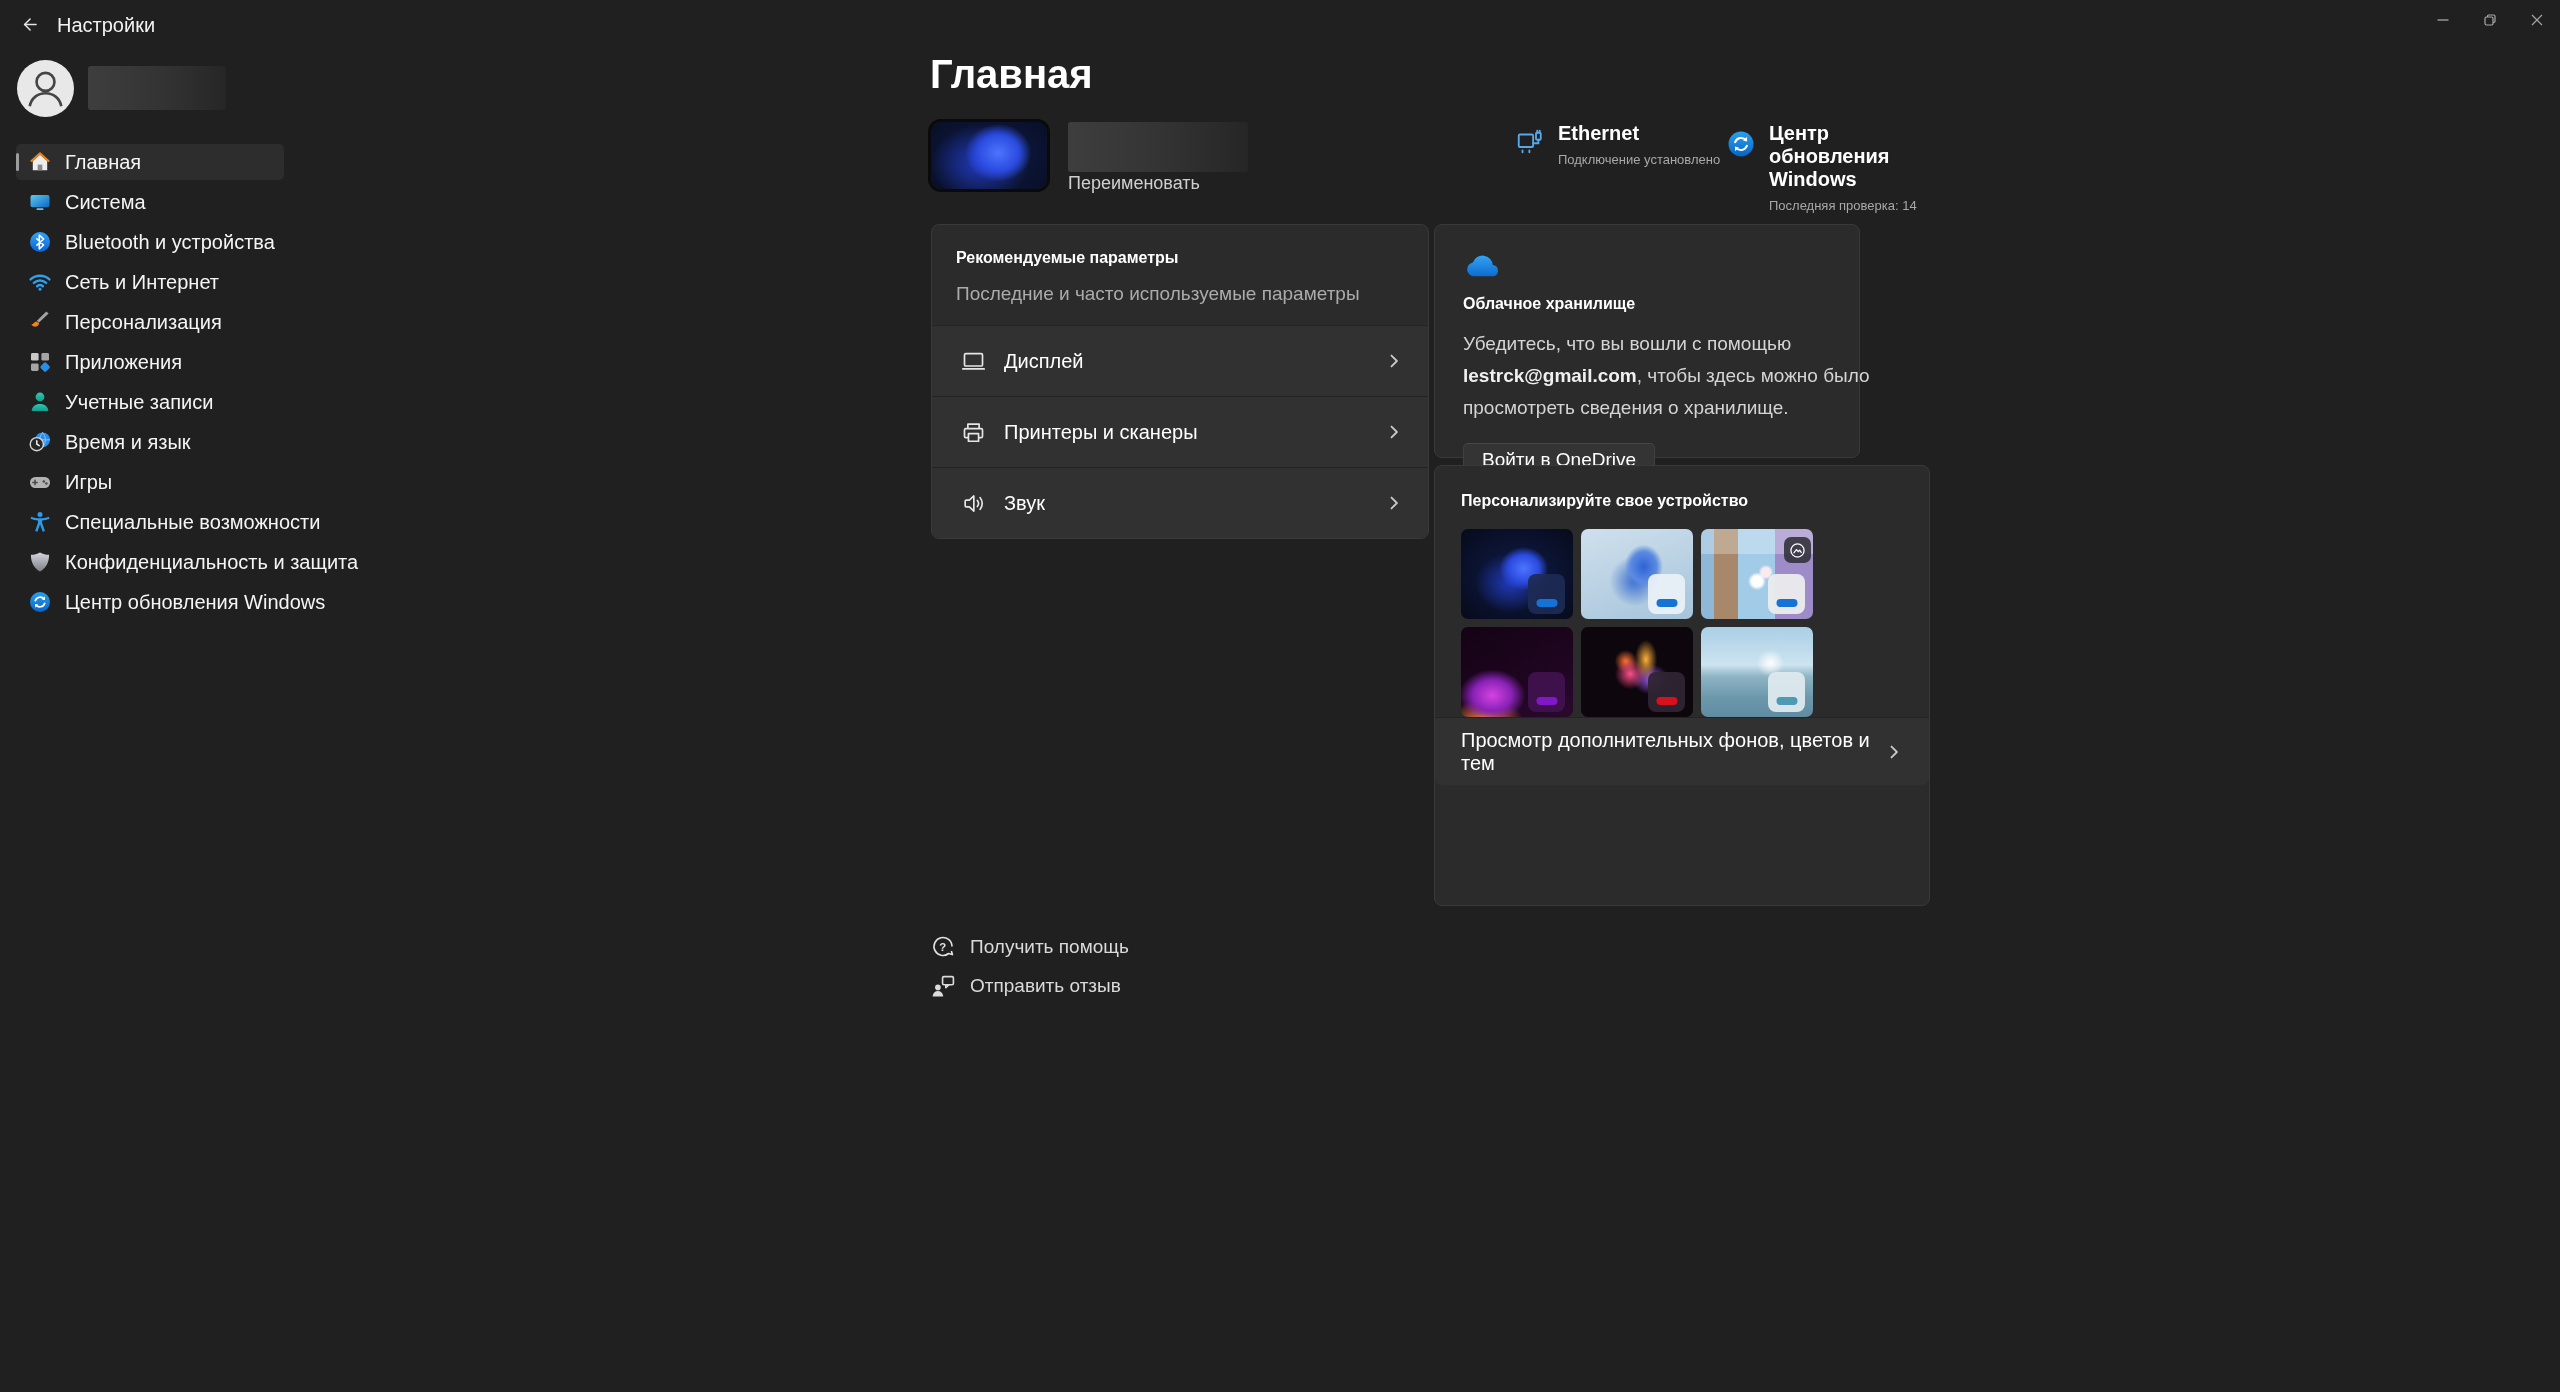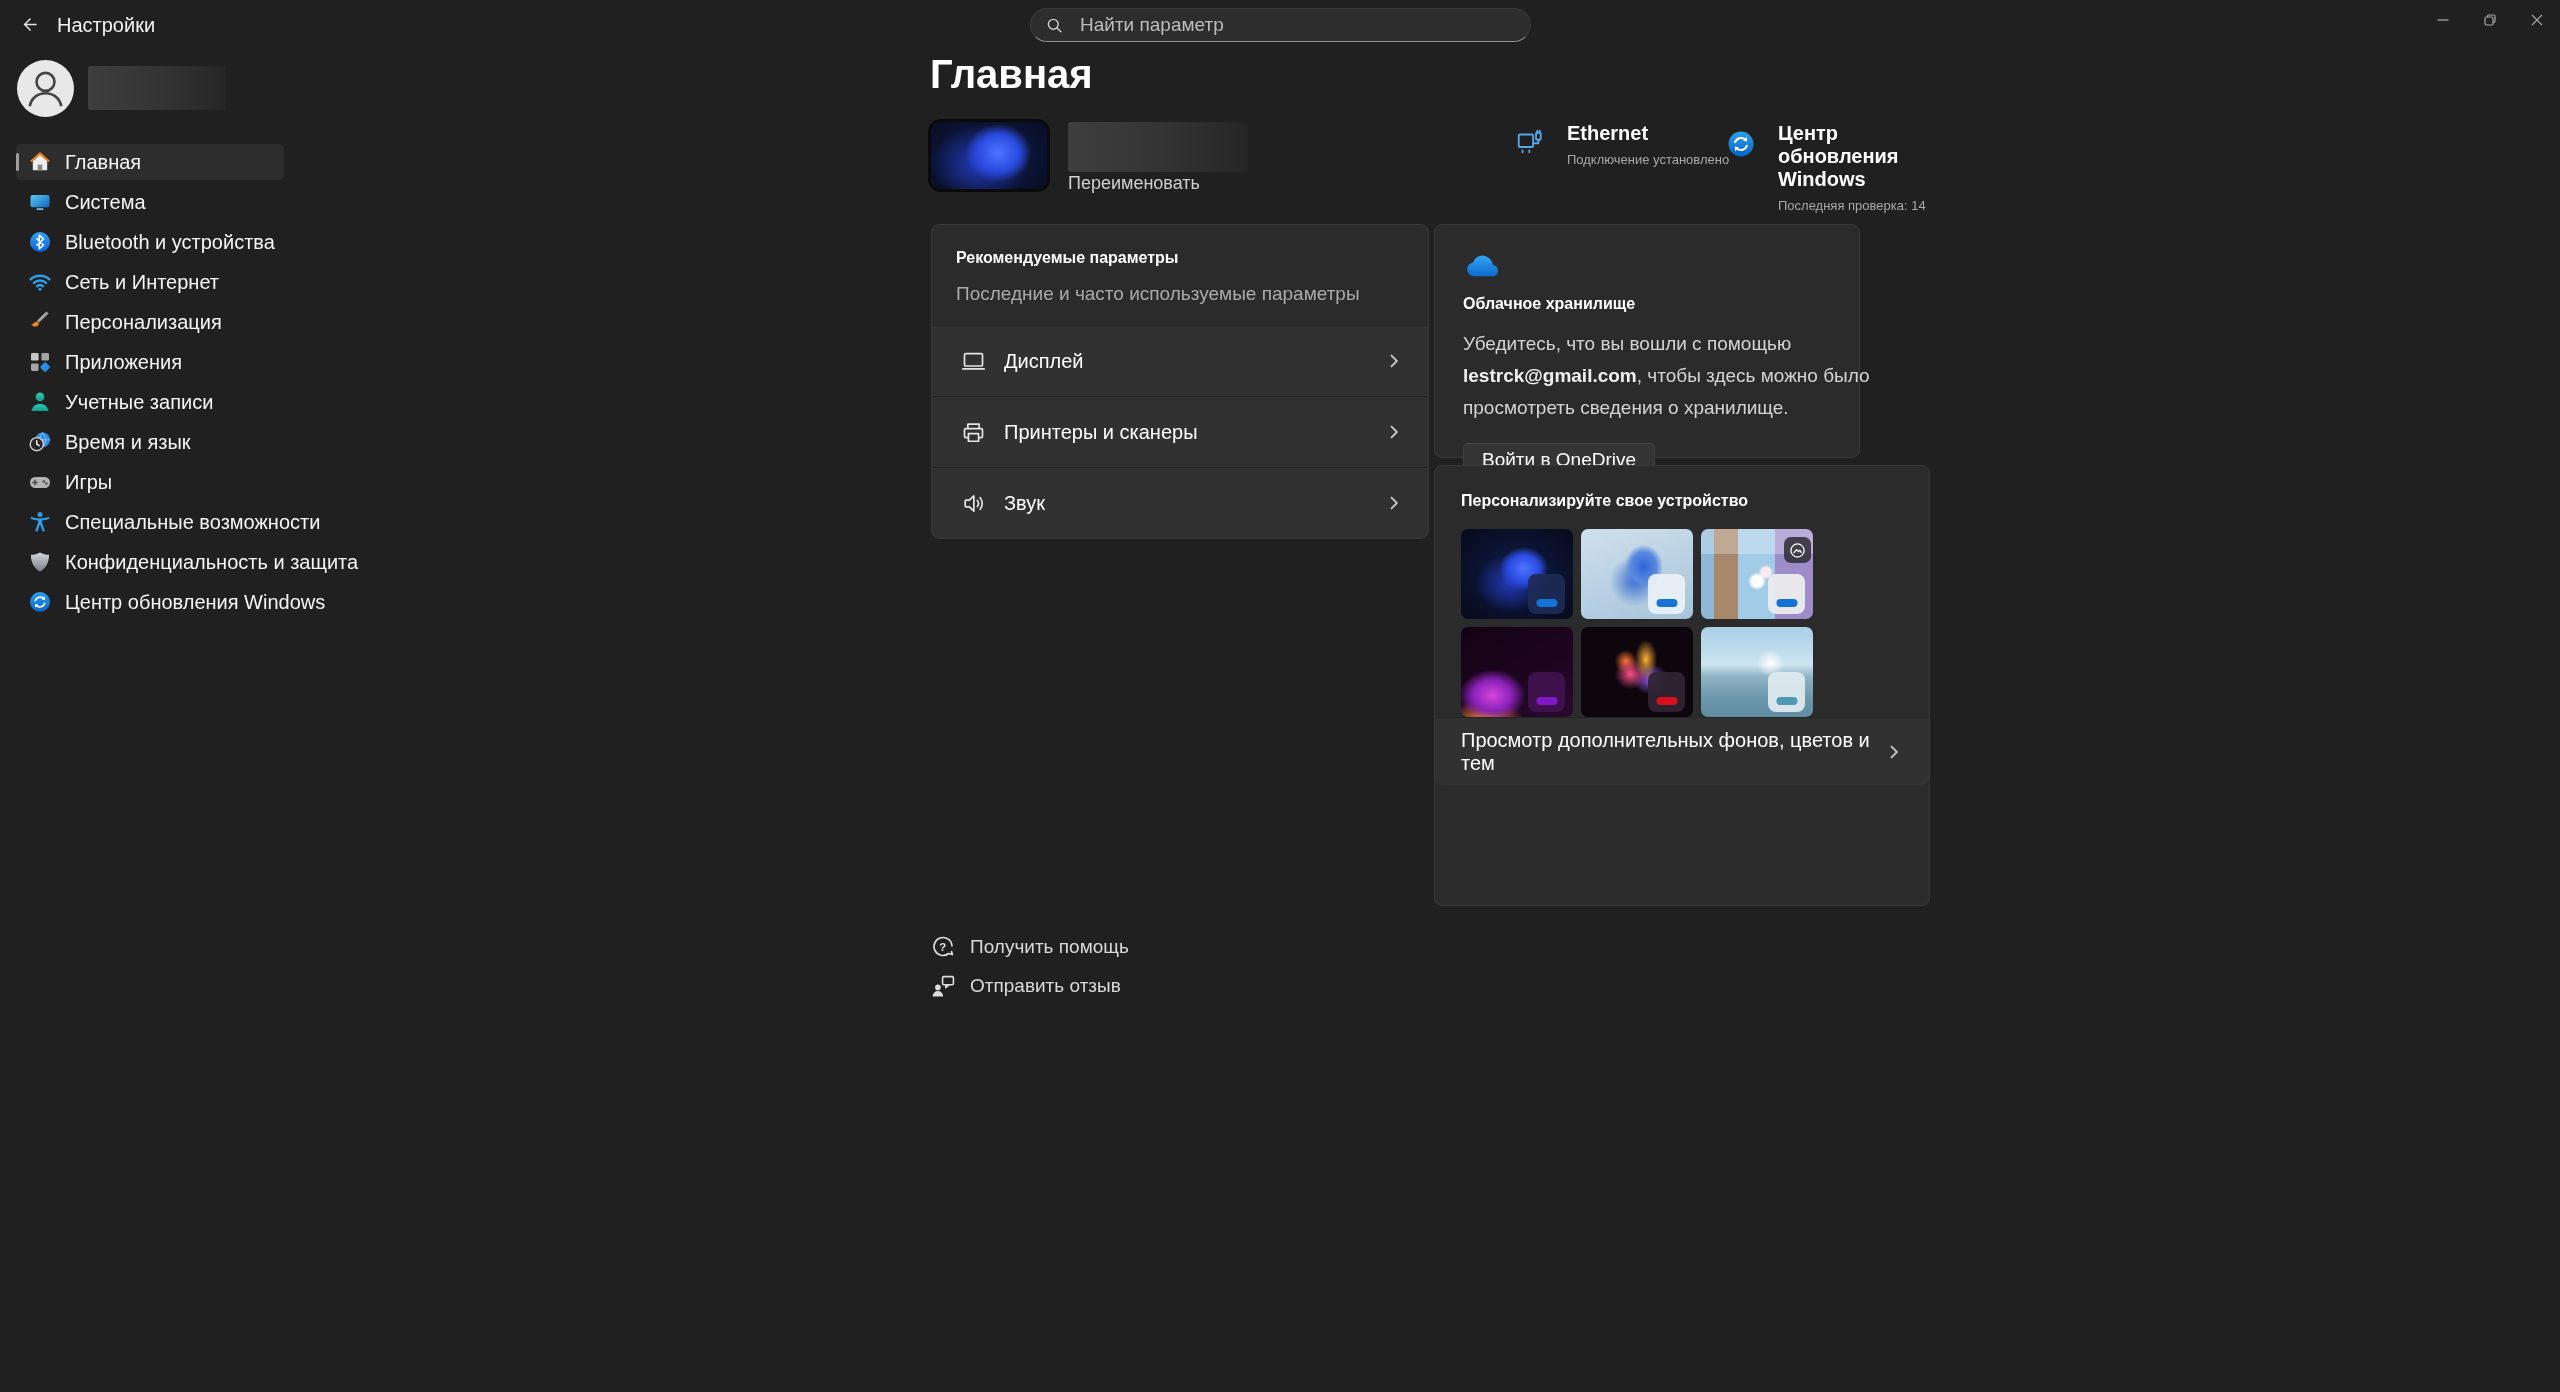--- a/index.html
+++ b/index.html
@@ -34,21 +34,21 @@
   
   .h1{left:930px;top:52px;font-size:40px;font-weight:600;color:#ffffff;}
   .device-thumb{left:931px;top:122px;width:116px;height:67px;border-radius:10px;box-shadow:0 0 0 3px #0a0a0a;
     background:
       radial-gradient(46px 40px at 58% 46%, #4d74ff 0%, #2b4be0 45%, rgba(20,40,140,0) 72%),
       radial-gradient(70px 55px at 42% 62%, #2038b8 0%, rgba(10,20,80,0) 70%),
       radial-gradient(120px 80px at 50% 50%, #101c4a 0%, #070b1c 80%);}
   .device-name-redact{left:1068px;top:122px;width:180px;height:50px;border-radius:3px;
       background:linear-gradient(90deg,#3e3e3e 0%,#343434 50%,#262626 100%);}
   .rename{left:1068px;top:173px;font-size:18px;color:#cfcfcf;cursor:pointer;background:none;border:none;font-family:inherit;padding:0;}
-  .status{display:flex;gap:22px;cursor:pointer;}
+  .status{display:flex;gap:13px;cursor:pointer;}
   .status-net{left:1515px;top:122px;}
   .status-upd{left:1726px;top:122px;width:205px;}
   .st-title{font-size:20px;font-weight:700;color:#ffffff;line-height:23px;}
   .st-sub{font-size:13px;color:#a8a8a8;line-height:21px;margin-top:4px;}
 
   .card{position:absolute;background:#2b2b2b;border:1px solid #393939;border-radius:8px;box-sizing:border-box;}
   
   .card-reco{left:931px;top:224px;width:498px;height:315px;display:flex;flex-direction:column;}
   .reco-head{padding:24px 24px 0 24px;height:76px;}
   .card-title{font-size:16px;font-weight:700;color:#ffffff;}
@@ -115,29 +115,20 @@
   <button class="abs back-btn">
     <span>
       <svg width="19" height="19" viewBox="0 0 24 24" fill="none" stroke="#e4e4e4" stroke-width="1.9" stroke-linecap="round" stroke-linejoin="round">
           <path d="M19 12H5"></path>
           <path d="M11.5 5 4.5 12l7 7"></path>
         </svg>
     </span>
   </button>
   <div class="abs tb-title">Настройки</div>
 
-  <div class="abs search-box">
-    <span>
-      <svg width="19" height="19" viewBox="0 0 24 24" fill="none" stroke="#cfcfcf" stroke-width="1.8" stroke-linecap="round">
-          <circle cx="10.5" cy="10.5" r="6.2"></circle>
-          <path d="M15.2 15.2 20 20"></path>
-        </svg>
-    </span>
-    <input placeholder="Найти параметр" style="">
-  </div>
 
   <div class="abs win-controls">
     <button class="win-btn">
       <span>
           <svg width="16" height="16" viewBox="0 0 16 16">
             <path d="M2.5 8h11" stroke="#a8a8a8" stroke-width="1.3"></path>
           </svg>
         </span>
     </button>
     <button class="win-btn">

